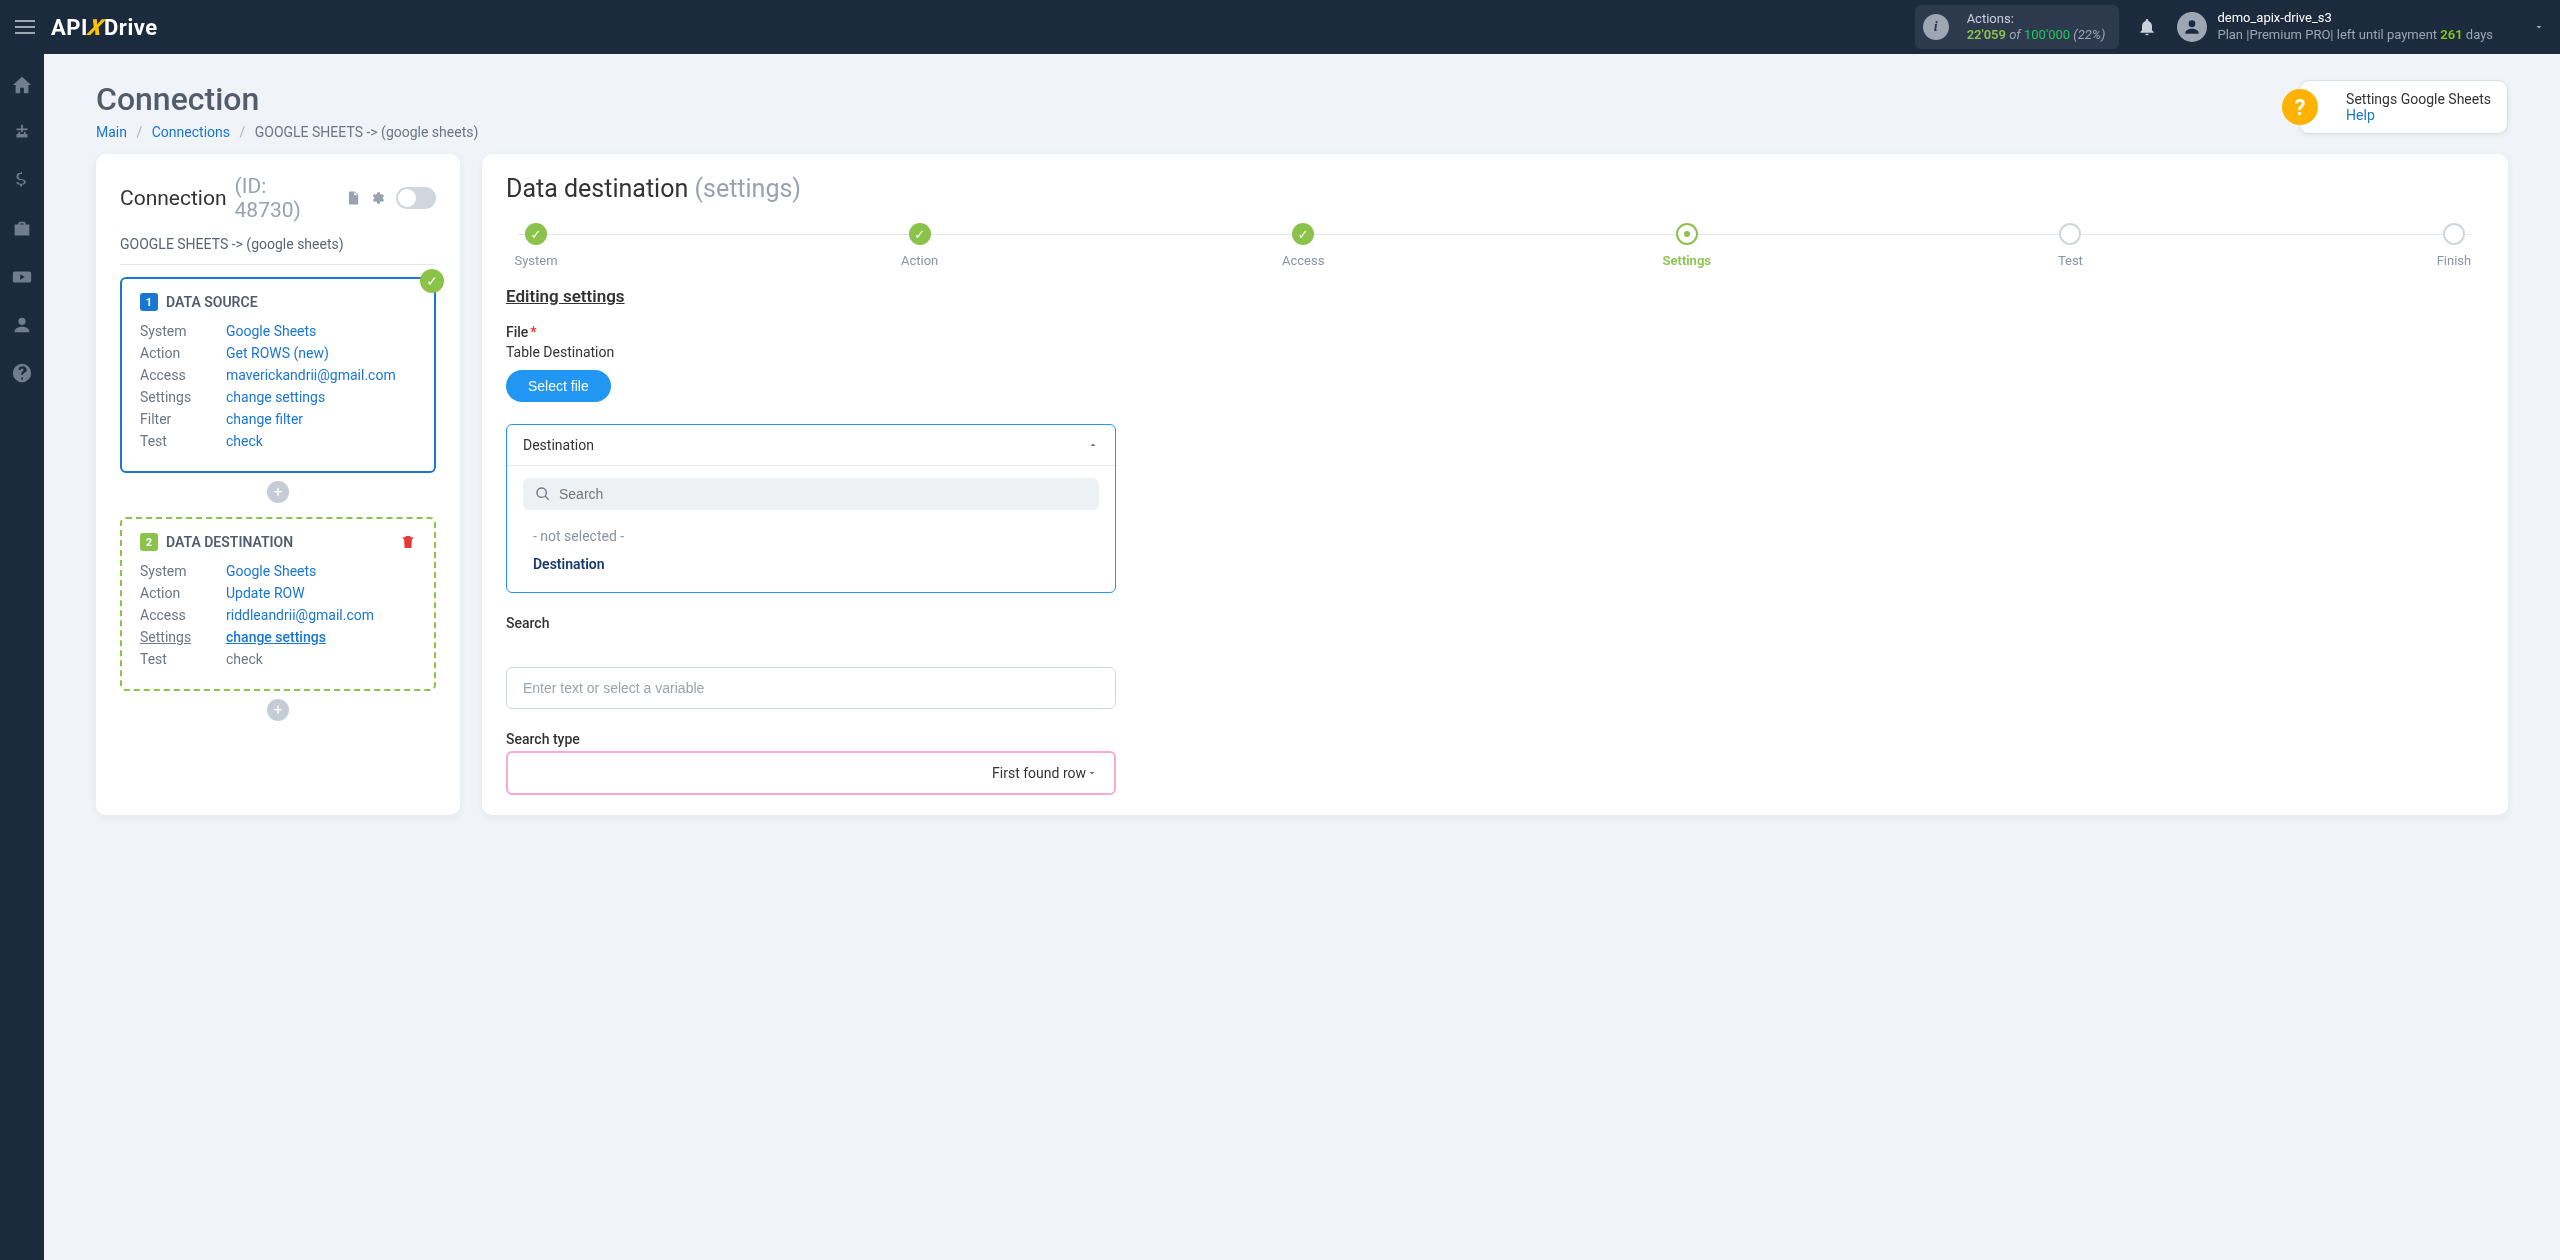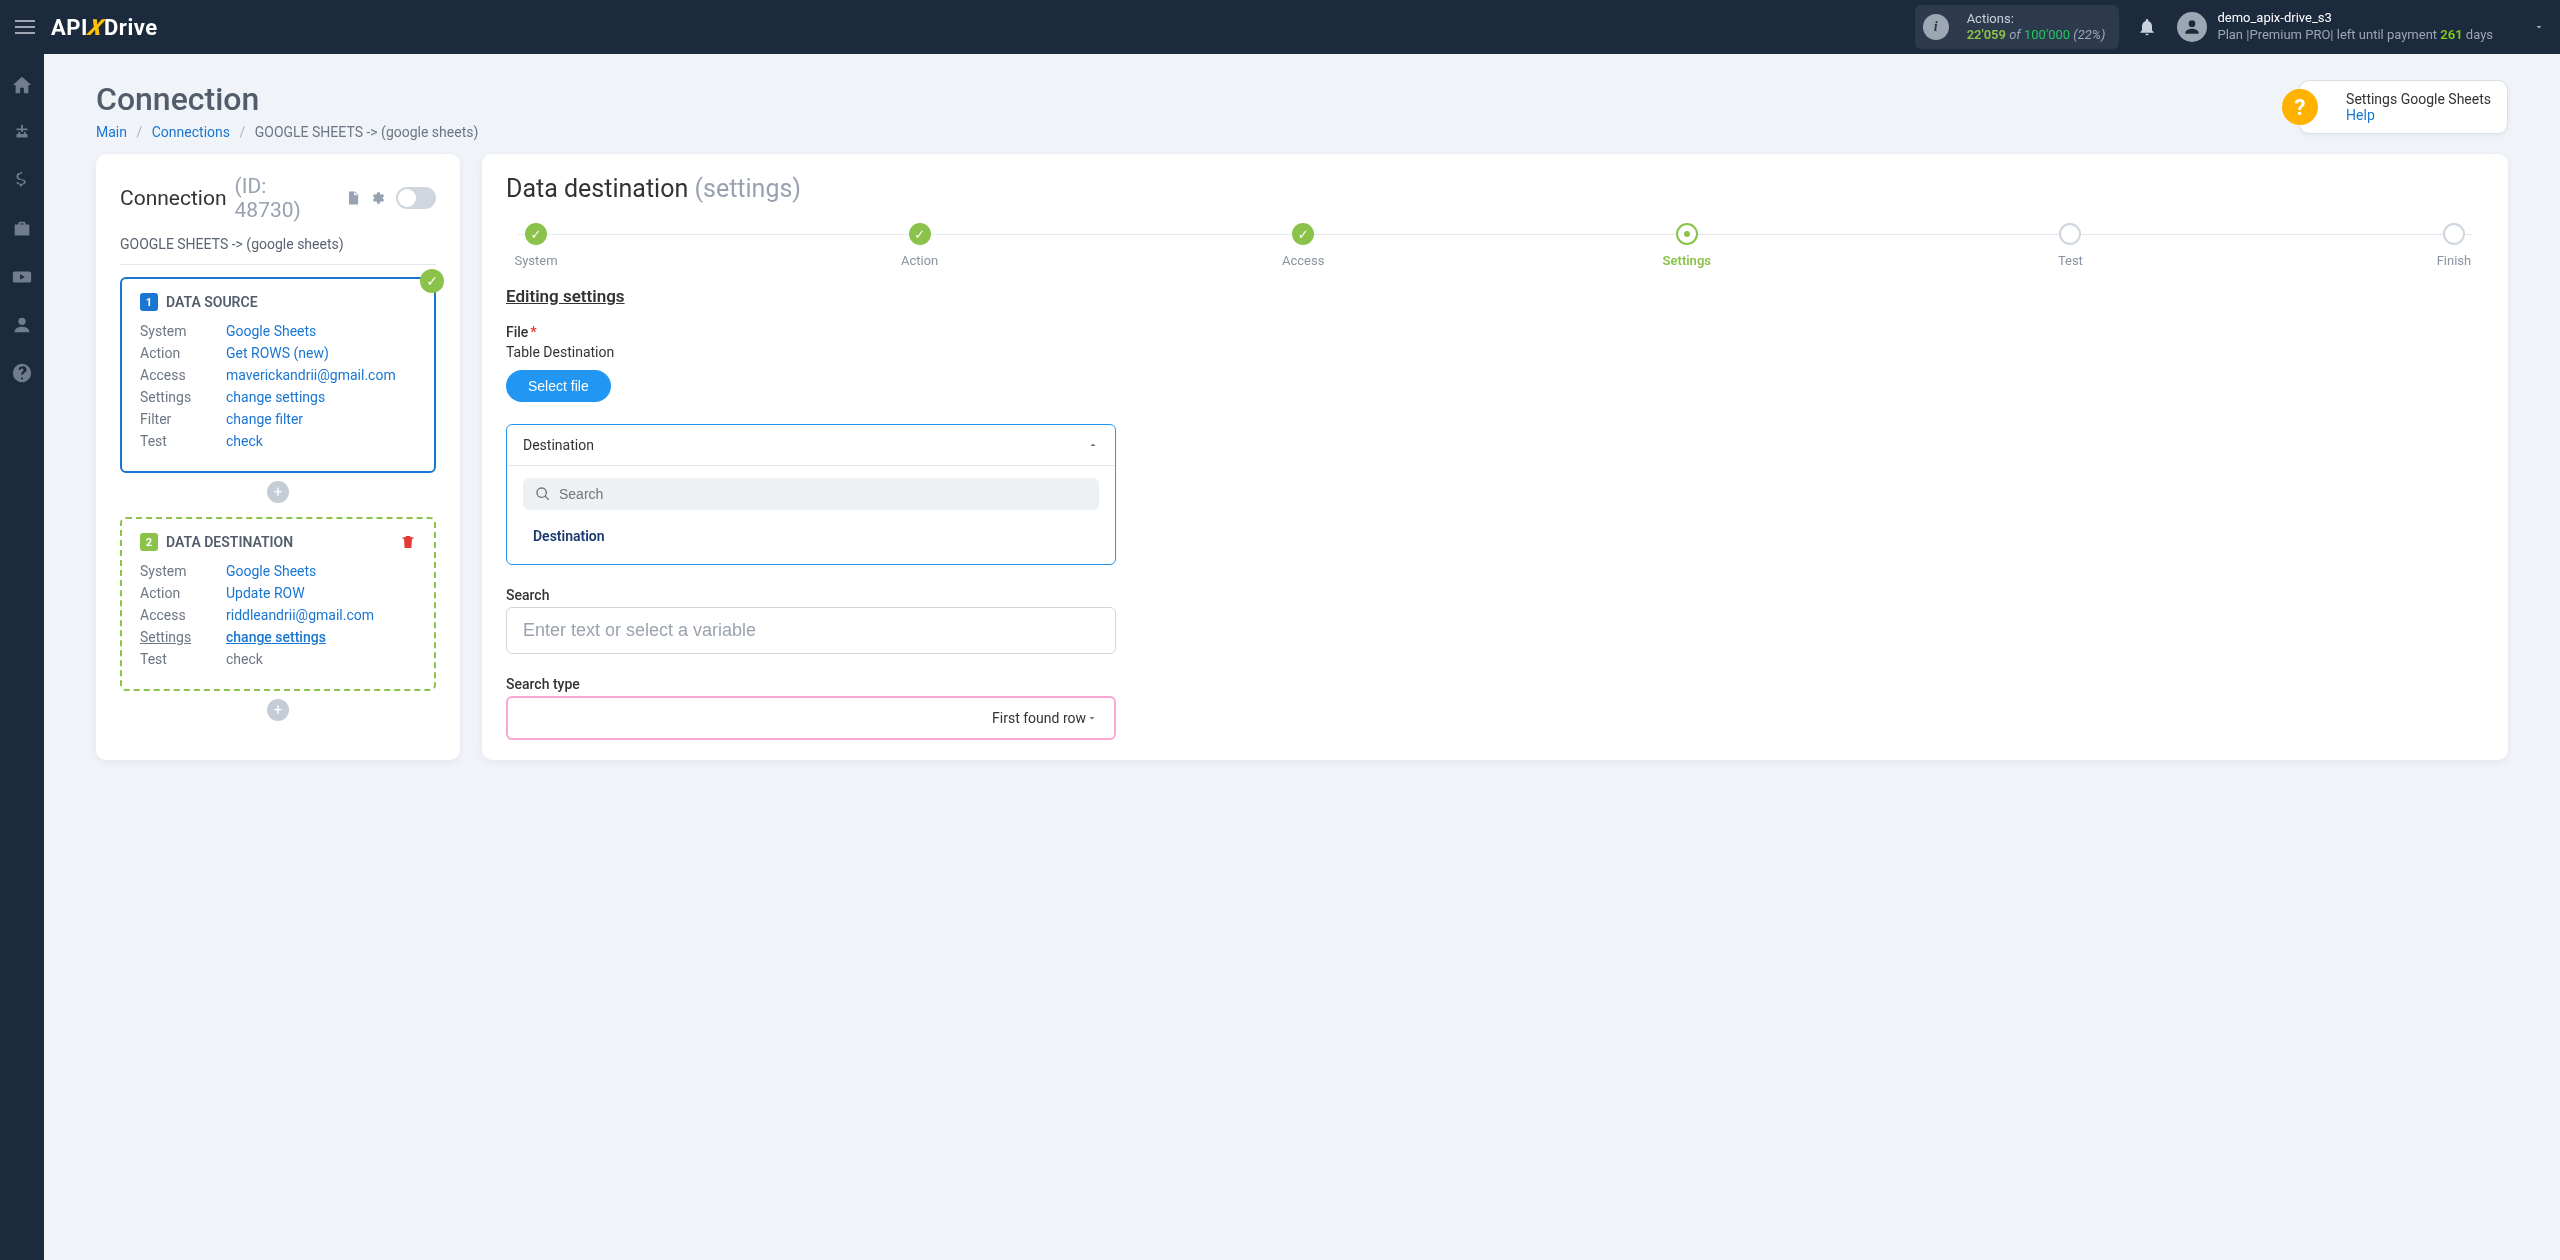--- a/index.html
+++ b/index.html
@@ -85,21 +85,21 @@
 .field-val { font-size:14px; color:#333; margin-bottom:10px;}
 .btn-primary { background:#2196f3; color:#fff; border:none; border-radius:20px; padding:8px 22px; font-size:14px; cursor:pointer; margin-bottom:22px;}
 .select-box { border:1px solid #2196f3; border-radius:6px; overflow:hidden;}
 .select-head { padding:12px 16px; display:flex; justify-content:space-between; align-items:center; cursor:pointer; border-bottom:1px solid #e3e7ec;}
 .select-body { padding: 12px 16px 14px;}
 .search-wrap { background:#eef1f4; border-radius:6px; padding:8px 12px; display:flex; align-items:center; gap:8px; margin-bottom:12px;}
 .search-wrap input { border:none; background:transparent; outline:none; flex:1; font-size:14px;}
 .opt { padding:6px 10px; font-size:14px; cursor:pointer;}
 .opt.ns { color:#8a94a2;}
 .opt.sel { color:#1a3a6e; font-weight:600;}
-.input-box { width:100%; border:1px solid #d0d6de; border-radius:6px; padding:12px 16px; font-size:18px; color:#333;}
+.input-box { width:100%; border:1px solid #d0d6de; border-radius:6px; padding:12px 16px; font-size:14px; color:#333;margin-top:32px;}
 .input-box::placeholder { color:#9aa3af;}
 .sp { height: 22px;}
 .select-plain { border:2px solid #f9a8d4; border-radius:6px; padding:12px 16px; display:flex; justify-content:flex-end; align-items:center; cursor:pointer;}
 .chev { width:12px; height:12px;}
 </style>
 </head>
 <body>
 
 <div class="topbar">
   <div class="hamburger">
@@ -317,20 +317,21 @@
                 <path d="M7 14l5-5 5 5z"></path>
               </svg>
           </div>
           <div class="select-body">
             <div class="search-wrap">
               <svg width="16" height="16" viewBox="0 0 24 24" fill="#6c7684">
                   <path d="M10 2a8 8 0 1 0 4.9 14.3l5 5 1.4-1.4-5-5A8 8 0 0 0 10 2zm0 2a6 6 0 1 1-6 6 6 6 0 0 1 6-6z"></path>
                 </svg>
               <input type="text" placeholder="Search" style="">
             </div>
+            <div class="opt ns">- not selected -</div>
             <div class="opt sel">Destination</div>
           </div>
         </div>
 
         <div class="sp"></div>
         <div class="field-lbl">Search</div>
         <input class="input-box" type="text" style="max-width: 610px;" placeholder="Enter text or select a variable">
 
         <div class="sp"></div>
         <div class="field-lbl">Search type</div>

